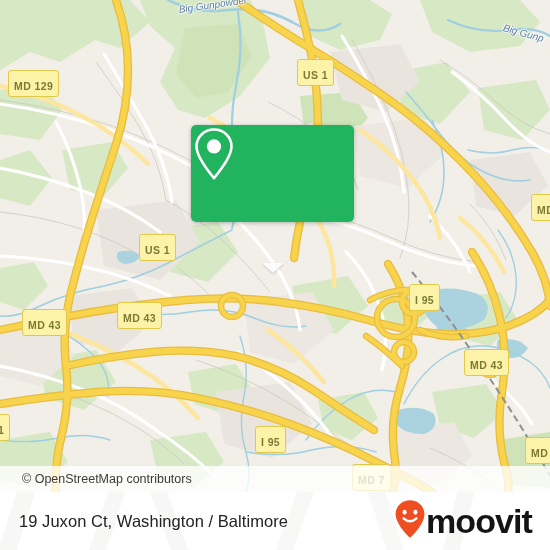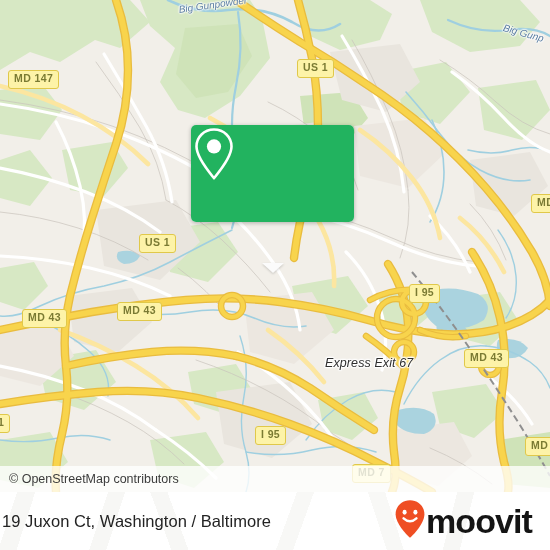--- a/index.html
+++ b/index.html
@@ -20,21 +20,21 @@
   .shield {
     position:absolute;
     background:#fdf3a8;
     border:1.5px solid #e0c84a;
     border-radius:3px;
     color:#7a7a33;
     font-size:10.5px;
     font-weight:bold;
     letter-spacing:0.4px;
     line-height:1;
-    padding:2px 5px 4px 5px;
+    padding:10px 5px 4px 5px;
     white-space:nowrap;
     font-family:"Liberation Sans", sans-serif;
   }
 
   
   .maplabel {
     position:absolute;
     white-space:nowrap;
     font-family:"Liberation Sans", sans-serif;
     color:#3c3c3c;
@@ -76,29 +76,29 @@
     filter:drop-shadow(0 1.5px 1px rgba(0,0,0,0.18));
   }
 
   
   .attrib {
     position:absolute; left:0; bottom:0; width:550px; height:26px;
     background:rgba(255,255,255,0.78);
     display:flex; align-items:center;
   }
   .attrib span {
-    font-size:12.5px; color:#3b3b3b; padding-left:9px;
+    font-size:12.5px; color:#3b3b3b; padding-left:22px;
     font-family:"Liberation Sans", sans-serif;
   }
 
   
   .footer {
     position:absolute; left:0; top:492px; width:550px; height:58px;
     background:#ffffff; display:flex; align-items:center;
-    justify-content:space-between; padding:0 18px 0 2px;
+    justify-content:space-between; padding:0 18px 0 19px;
     overflow:hidden;
   }
   .footer::before {
     content:""; position:absolute; left:0; top:0; width:550px; height:58px;
     background:
       linear-gradient(108deg, transparent 0 3%, #f7f7f5 3% 6.2%, transparent 6.2% 100%),
       linear-gradient(108deg, transparent 0 19%, #f7f7f5 19% 22%, transparent 22% 100%),
       linear-gradient(70deg,  transparent 0 30%, #f7f7f5 30% 33%, transparent 33% 100%),
       linear-gradient(110deg, transparent 0 52%, #f8f8f6 52% 55%, transparent 55% 100%),
       linear-gradient(72deg,  transparent 0 68%, #f8f8f6 68% 71%, transparent 71% 100%),
@@ -298,35 +298,34 @@
         <path d="M420,330 Q442,340 466,336"></path>
         <path d="M366,336 Q386,350 402,366"></path>
       </g>
 
       <g class="rail" stroke-width="2">
         <path d="M412,272 Q442,308 468,346 Q494,384 518,422 Q538,454 550,476"></path>
       </g>
     </svg>
 
     <div>
-      <div class="shield" style="left:8px;top:70px;">MD 147</div>
+      <div class="shield" style="left:8px;top:70px;">MD 129</div>
       <div class="shield" style="left:297px;top:59px;">US 1</div>
       <div class="shield" style="left:139px;top:234px;">US 1</div>
       <div class="shield" style="left:117px;top:302px;">MD 43</div>
       <div class="shield" style="left:22px;top:309px;">MD 43</div>
       <div class="shield" style="left:409px;top:284px;">I 95</div>
       <div class="shield" style="left:464px;top:349px;">MD 43</div>
       <div class="shield" style="left:255px;top:426px;">I 95</div>
       <div class="shield" style="left:344px;top:464px;margin-left:8px;">MD 7</div>
       <div class="shield" style="left:531px;top:194px;">MD</div>
       <div class="shield" style="left:525px;top:437px;">MD 4</div>
       <div class="shield" style="left:-8px;top:414px;">1</div>
     </div>
 
-    <div class="maplabel exit" style="left:325px;top:356px;">Express Exit 67</div>
     <div class="maplabel river" style="left:178px;top:4px;transform:rotate(-8deg);transform-origin:left top;">Big Gunpowder</div>
     <div class="maplabel river" style="left:505px;top:22px;transform:rotate(16deg);transform-origin:left top;">Big Gunp</div>
 
     <div class="popup">
       <div class="popup-tail"></div>
       <div class="popup-inner">
         <div class="popup-head">
           <span>
             <svg width="46" height="58" viewBox="0 0 46 58" fill="none">
               <path d="M23 4.5 C13 4.5 5.5 12 5.5 21.6 C5.5 32.5 18 47 23 53.2 C28 47 40.5 32.5 40.5 21.6 C40.5 12 33 4.5 23 4.5 Z" stroke="#ffffff" stroke-width="2.6" fill="none" stroke-linejoin="round"></path>

